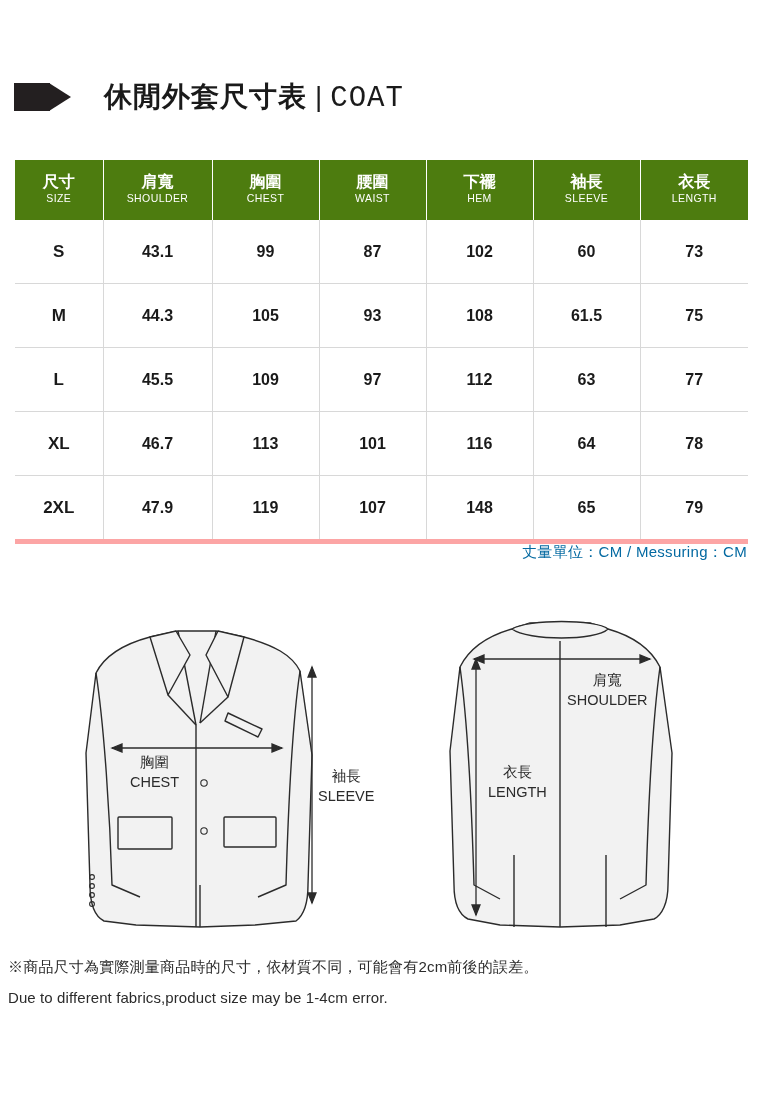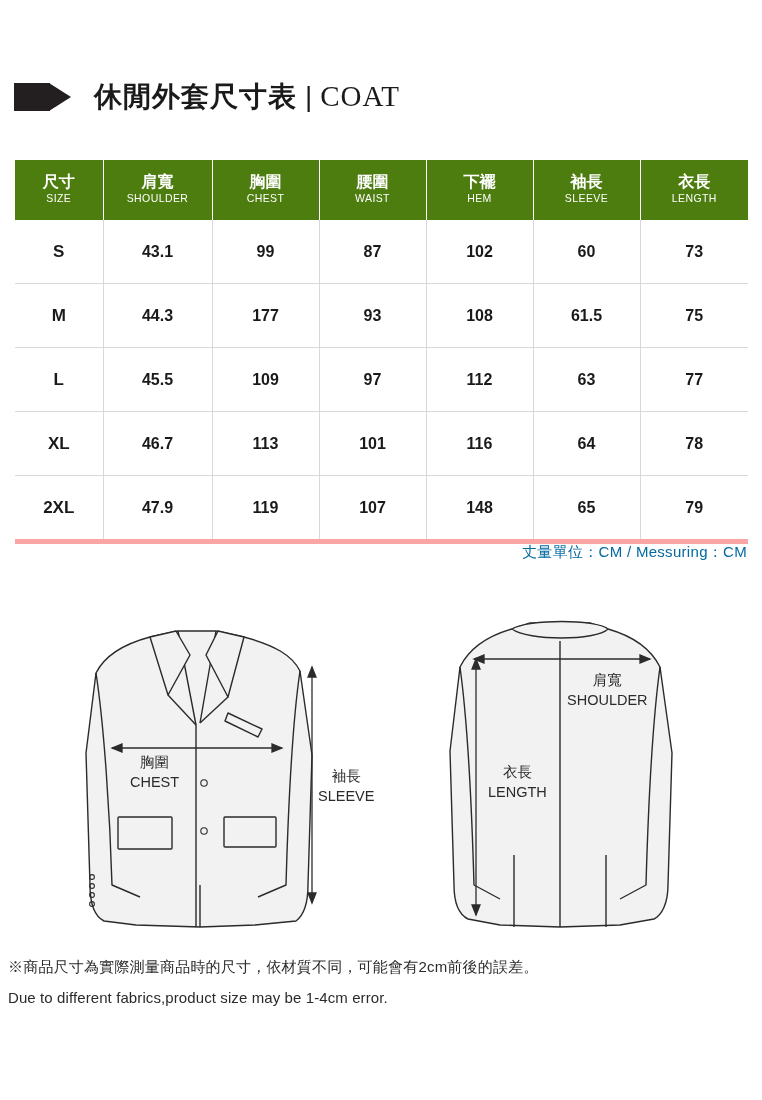--- a/index.html
+++ b/index.html
@@ -20,20 +20,21 @@
   .header {
     position: absolute;
     left: 0;
     top: 62px;
     width: 762px;
     height: 70px;
     display: flex;
     align-items: center;
     padding-left: 14px;
     box-sizing: border-box;
+    gap: 10px;
   }
   .arrow-mark {
     width: 58px;
     height: 34px;
     position: relative;
     flex: 0 0 auto;
     margin-right: 22px;
   }
   .arrow-mark .bar {
     position: absolute;
@@ -63,21 +64,21 @@
     letter-spacing: 1px;
     color: #1a1a1a;
   }
   .title-sep {
     font-size: 28px;
     font-weight: 300;
     margin: 0 8px 0 8px;
     color: #1a1a1a;
   }
   .title-en {
-    font-family: Liberation Serif, serif;
+    font-family: Liberation Mono, monospace;
     font-size: 29px;
     letter-spacing: 1px;
     color: #1a1a1a;
   }
 
   
   .size-table {
     position: absolute;
     left: 15px;
     top: 160px;
@@ -232,21 +233,21 @@
       <td>43.1</td>
       <td>99</td>
       <td>87</td>
       <td>102</td>
       <td>60</td>
       <td>73</td>
     </tr>
     <tr>
       <td class="size-label">M</td>
       <td>44.3</td>
-      <td>177</td>
+      <td>105</td>
       <td>93</td>
       <td>108</td>
       <td>61.5</td>
       <td>75</td>
     </tr>
     <tr>
       <td class="size-label">L</td>
       <td>45.5</td>
       <td>109</td>
       <td>97</td>

